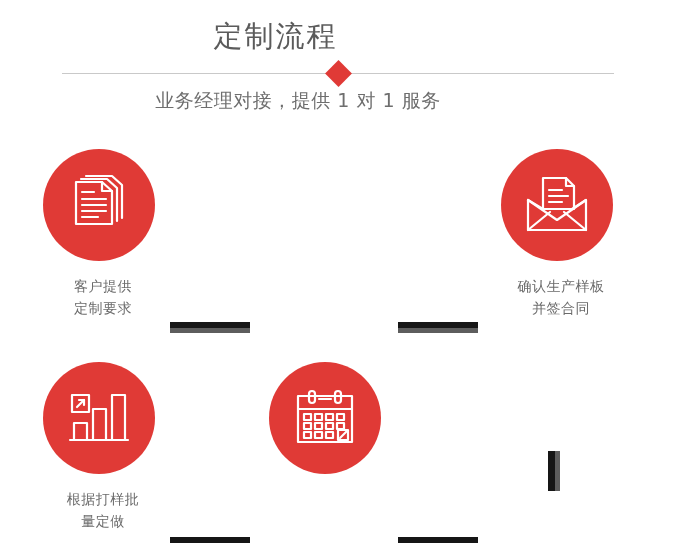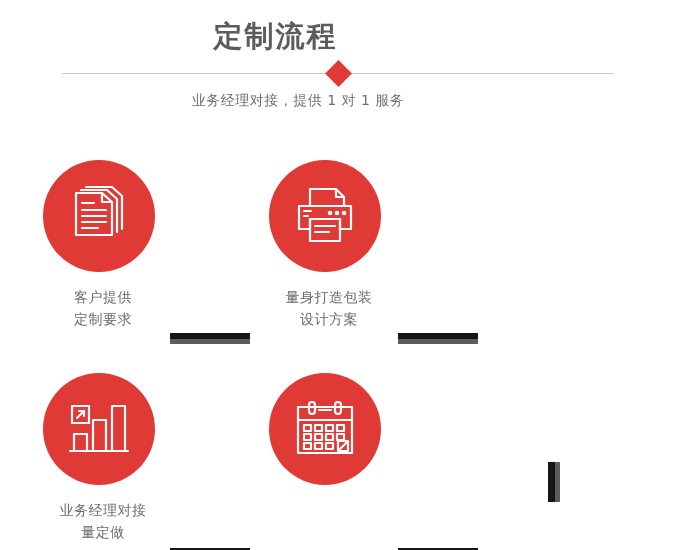--- a/index.html
+++ b/index.html
@@ -23,21 +23,21 @@
     width: 675px;
     height: 130px;
   }
   .page-title {
     position: absolute;
     left: 0;
     top: 16px;
     width: 551px;
     text-align: center;
     font-size: 29px;
-    font-weight: bold;
+    font-weight: normal;
     color: #5b5b5b;
     letter-spacing: 2px;
     line-height: 40px;
   }
   .divider-wrap {
     position: absolute;
     left: 0;
     top: 64px;
     width: 675px;
     height: 20px;
@@ -58,31 +58,31 @@
     height: 19px;
     background: #e03a36;
     transform: rotate(45deg);
   }
   .page-subtitle {
     position: absolute;
     left: 0;
     top: 88px;
     width: 596px;
     text-align: center;
-    font-size: 14px;
+    font-size: 19px;
     color: #6e6e6e;
     line-height: 24px;
     letter-spacing: 0.5px;
   }
 
   
   .steps {
     position: absolute;
     left: 0;
-    top: 130px;
+    top: 119px;
     width: 675px;
     height: 420px;
   }
   .step {
     position: absolute;
     width: 180px;
     text-align: center;
   }
   .step-r1 { top: 30px; }
   .step-r2 { top: 243px; }
@@ -187,58 +187,57 @@
           <line x1="14" y1="31" x2="38" y2="31"></line>
           <line x1="14" y1="37" x2="38" y2="37"></line>
           <line x1="14" y1="43" x2="30" y2="43"></line>
         </svg>
       </span>
     </div>
     <div class="step-label">客户提供
 定制要求</div>
   </div>
 
-  <div class="step step-r1 step-c2">
-    <div class="circle">
-      <span>
-        <svg width="64" height="60" viewBox="0 0 64 60" fill="none" stroke="#ffffff" stroke-width="2.2" stroke-linejoin="round" stroke-linecap="round">
-          <path d="M17 3 H43 L51 11 V20 H17 Z"></path>
-          <path d="M43 3 V11 H51"></path>
-          <path d="M6 20 H58 V43 H47 V33 H17 V43 H6 Z"></path>
-          <line x1="11" y1="25" x2="18" y2="25"></line>
-          <line x1="11" y1="30" x2="15" y2="30"></line>
-          <circle cx="37" cy="27" r="2.3" fill="#ffffff" stroke="none"></circle>
-          <circle cx="44" cy="27" r="2.3" fill="#ffffff" stroke="none"></circle>
-          <circle cx="51" cy="27" r="2.3" fill="#ffffff" stroke="none"></circle>
-          <rect x="17" y="33" width="30" height="22"></rect>
-          <line x1="22" y1="40" x2="42" y2="40"></line>
-          <line x1="22" y1="46" x2="36" y2="46"></line>
-        </svg>
-      </span>
-    </div>
-    <div class="step-label">量身打造包装
-设计方案</div>
-  </div>
-
+
+  <div class="step step-r1 step-c3">
+    <div class="circle">
+      <span>
+        <svg width="66" height="58" viewBox="0 0 66 58" fill="none" stroke="#ffffff" stroke-width="2.2" stroke-linejoin="round" stroke-linecap="round">
+          <path d="M19 2 H42 L50 10 V33 H19 Z"></path>
+          <path d="M42 2 V10 H50"></path>
+          <line x1="25" y1="14" x2="38" y2="14"></line>
+          <line x1="25" y1="20" x2="44" y2="20"></line>
+          <line x1="25" y1="26" x2="38" y2="26"></line>
+          <path d="M4 24 V54 H62 V24 L48 33"></path>
+          <path d="M4 24 L19 33"></path>
+          <path d="M4 54 L26 36"></path>
+          <path d="M62 54 L40 36"></path>
+          <path d="M4 24 L33 44 L62 24"></path>
+        </svg>
+      </span>
+    </div>
+    <div class="step-label">确认生产样板
+并签合同</div>
+  </div>
 
   <div class="step step-r2 step-c1">
     <div class="circle">
       <span>
         <svg width="62" height="58" viewBox="0 0 62 58" fill="none" stroke="#ffffff" stroke-width="2.2" stroke-linejoin="round" stroke-linecap="round">
           <rect x="4" y="6" width="17" height="17"></rect>
           <path d="M9 18 L16 11"></path>
           <path d="M11 11 H16 V16"></path>
           <rect x="6" y="34" width="13" height="17"></rect>
           <rect x="25" y="20" width="13" height="31"></rect>
           <rect x="44" y="6" width="13" height="45"></rect>
           <line x1="2" y1="51" x2="60" y2="51"></line>
         </svg>
       </span>
     </div>
-    <div class="step-label">业务经理对接
+    <div class="step-label">根据打样批
 量定做</div>
   </div>
 
   <div class="step step-r2 step-c2">
     <div class="circle">
       <span>
         <svg width="62" height="58" viewBox="0 0 62 58" fill="none" stroke="#ffffff" stroke-width="2.2" stroke-linejoin="round" stroke-linecap="round">
           <rect x="4" y="7" width="54" height="46"></rect>
           <line x1="4" y1="20" x2="58" y2="20"></line>
           <rect x="15" y="2" width="6" height="12" rx="3"></rect>

